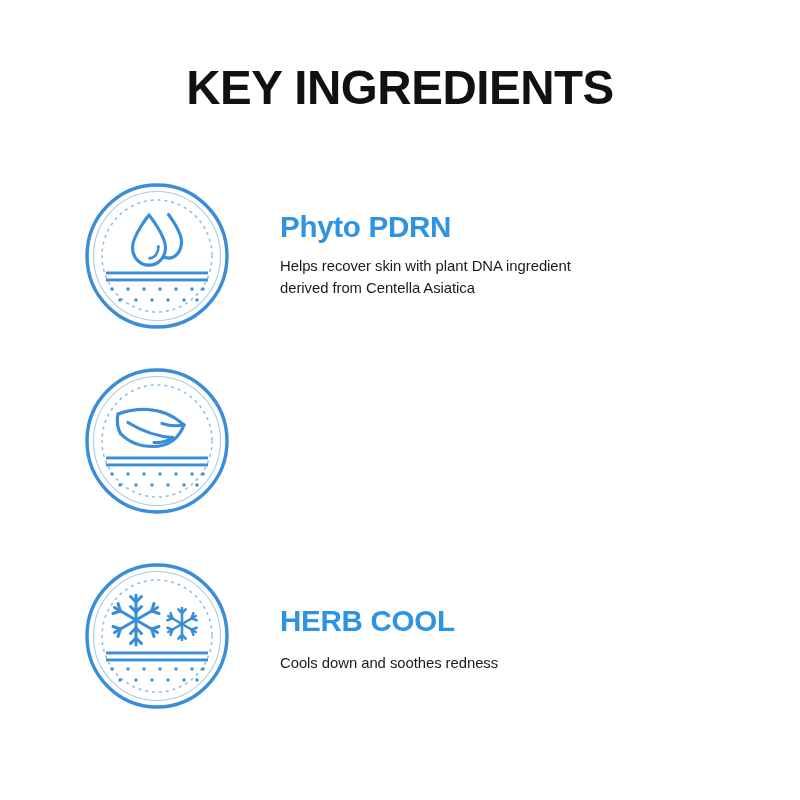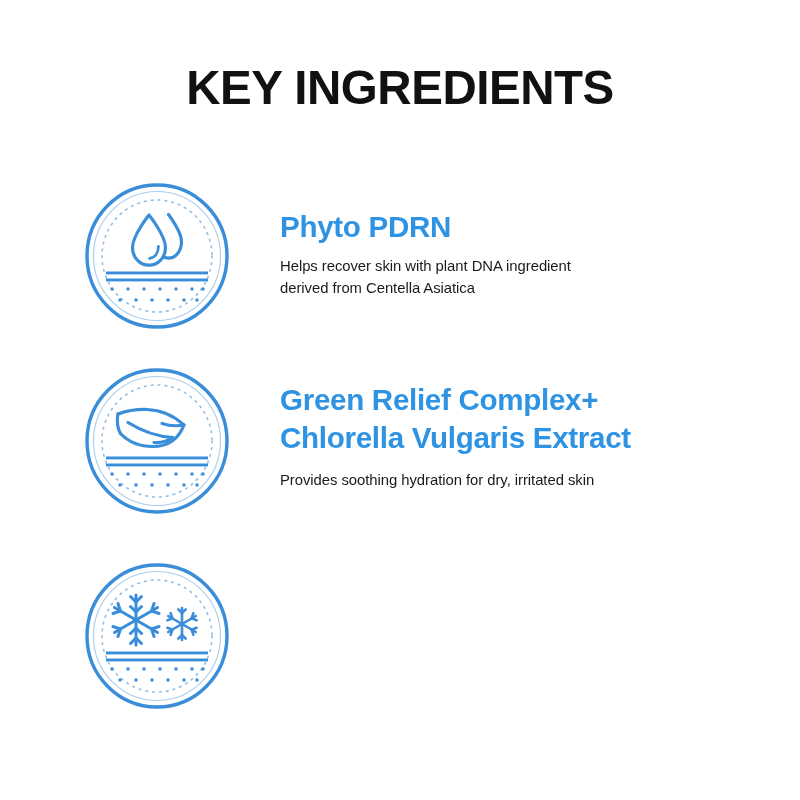--- a/index.html
+++ b/index.html
@@ -186,25 +186,20 @@
             <circle cx="36" cy="118" r="1.7"></circle>
             <circle cx="52" cy="118" r="1.7"></circle>
             <circle cx="68" cy="118" r="1.7"></circle>
             <circle cx="84" cy="118" r="1.7"></circle>
             <circle cx="100" cy="118" r="1.7"></circle>
             <circle cx="113" cy="118" r="1.7"></circle>
           </g>
         </svg>
       </div>
 
-      <div class="ingredient-text">
-        <div class="ingredient-name">Green Relief Complex+
-Chlorella Vulgaris Extract</div>
-        <div class="ingredient-desc">Provides soothing hydration for dry, irritated skin</div>
-      </div>
     </div>
 
     <div class="ingredient-row row-2">
 
       <div class="icon-badge">
         <svg viewBox="0 0 146 148" xmlns="http://www.w3.org/2000/svg">
           <ellipse cx="73" cy="74" rx="70" ry="71" fill="none" stroke="#3a8dd8" stroke-width="3.4"></ellipse>
           <ellipse cx="73" cy="74" rx="63.5" ry="64.5" fill="none" stroke="#a9cdee" stroke-width="1.1"></ellipse>
           <ellipse cx="73" cy="74" rx="55" ry="56" fill="none" stroke="#8dbfe8" stroke-width="1.6" stroke-dasharray="1.7 5.2" stroke-linecap="round"></ellipse>
 
@@ -271,16 +266,20 @@
             <circle cx="36" cy="118" r="1.7"></circle>
             <circle cx="52" cy="118" r="1.7"></circle>
             <circle cx="68" cy="118" r="1.7"></circle>
             <circle cx="84" cy="118" r="1.7"></circle>
             <circle cx="100" cy="118" r="1.7"></circle>
             <circle cx="113" cy="118" r="1.7"></circle>
           </g>
         </svg>
       </div>
 
+      <div class="ingredient-text">
+        <div class="ingredient-name">HERB COOL</div>
+        <div class="ingredient-desc">Cools down and soothes redness</div>
+      </div>
     </div>
 
   </div>
 </div>
 
 </body></html>

